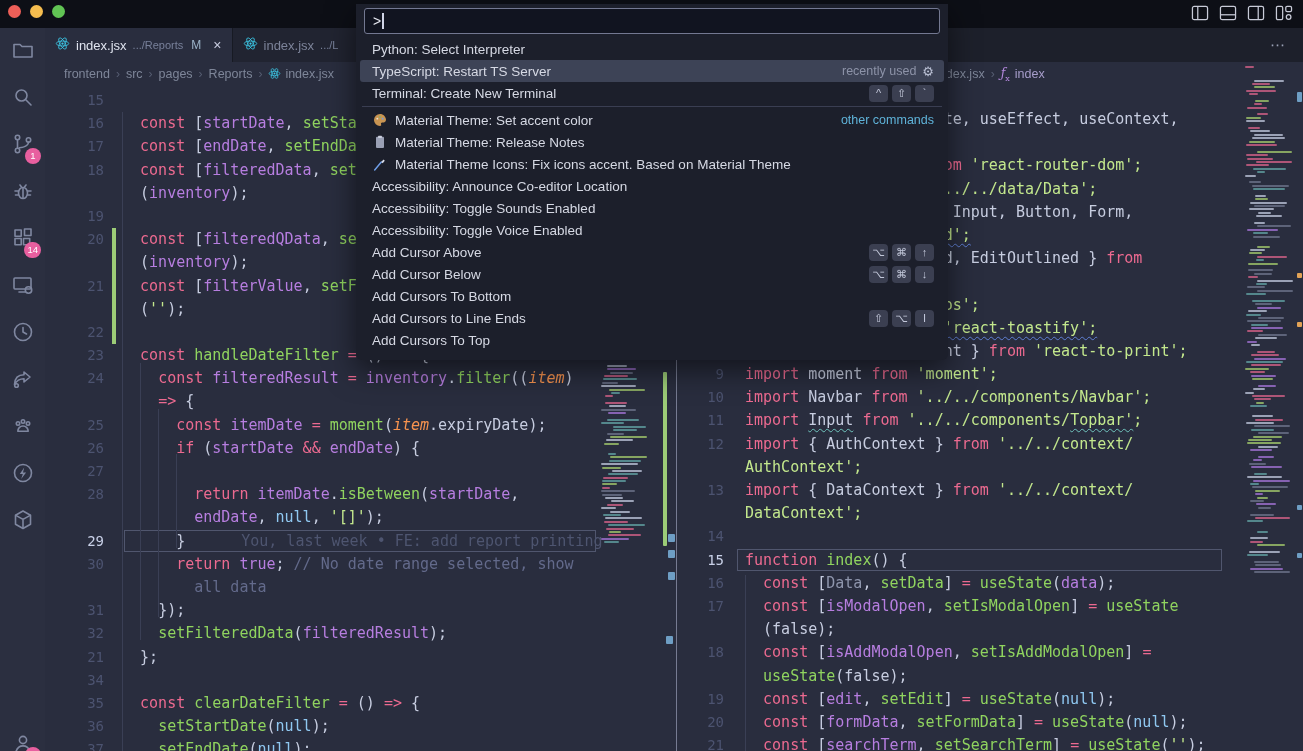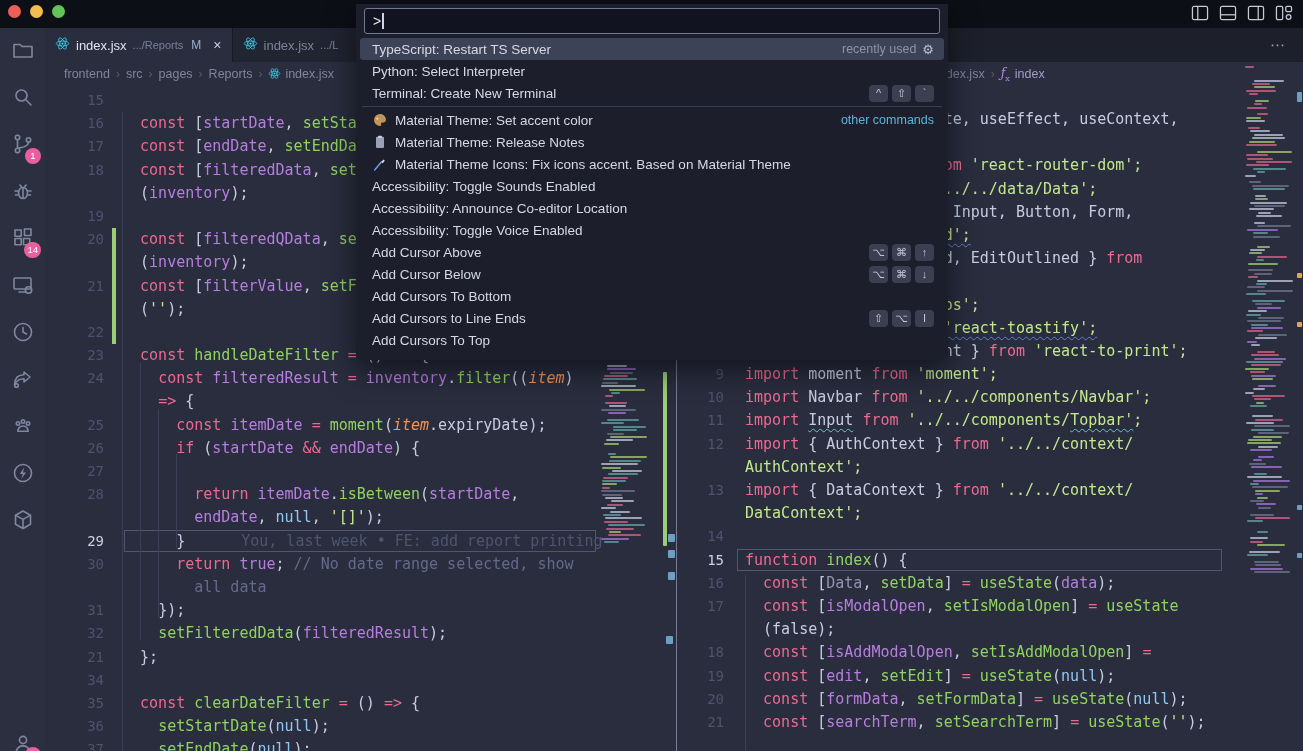--- a/index.html
+++ b/index.html
@@ -585,20 +585,24 @@
         </div>
         <div class="crow">
           <span class="lnum"></span>
           <span class="ctext">  <span class="tk-w">(false);</span></span>
         </div>
         <div class="crow">
           <span class="lnum">18</span>
           <span class="ctext">  <span class="tk-k">const </span><span class="tk-w">[</span><span class="tk-v">isAddModalOpen</span><span class="tk-w">, </span><span class="tk-f">setIsAddModalOpen</span><span class="tk-w">] </span><span class="tk-k">=</span></span>
         </div>
         <div class="crow">
+          <span class="lnum"></span>
+          <span class="ctext">  <span class="tk-f">useState</span><span class="tk-w">(false);</span></span>
+        </div>
+        <div class="crow">
           <span class="lnum">19</span>
           <span class="ctext">  <span class="tk-k">const </span><span class="tk-w">[</span><span class="tk-v">edit</span><span class="tk-w">, </span><span class="tk-f">setEdit</span><span class="tk-w">] </span><span class="tk-k">= </span><span class="tk-f">useState</span><span class="tk-w">(</span><span class="tk-n">null</span><span class="tk-w">);</span></span>
         </div>
         <div class="crow">
           <span class="lnum">20</span>
           <span class="ctext">  <span class="tk-k">const </span><span class="tk-w">[</span><span class="tk-v">formData</span><span class="tk-w">, </span><span class="tk-f">setFormData</span><span class="tk-w">] </span><span class="tk-k">= </span><span class="tk-f">useState</span><span class="tk-w">(</span><span class="tk-n">null</span><span class="tk-w">);</span></span>
         </div>
         <div class="crow">
           <span class="lnum">21</span>
           <span class="ctext">  <span class="tk-k">const </span><span class="tk-w">[</span><span class="tk-v">searchTerm</span><span class="tk-w">, </span><span class="tk-f">setSearchTerm</span><span class="tk-w">] </span><span class="tk-k">= </span><span class="tk-f">useState</span><span class="tk-w">(</span><span class="tk-s">''</span><span class="tk-w">);</span></span>
@@ -764,29 +768,29 @@
       <div class="rmark" style="left: 619px; top: 477px; width: 5px; height: 5px; background: rgb(110, 158, 196);"></div>
       <div class="rmark" style="left: 619px; top: 525px; width: 5px; height: 5px; background: rgb(110, 158, 196);"></div>
     </div>
 
   <div id="palette">
     <div id="palette-input">
       <span>&gt;</span>
         <span class="caret"></span>
     </div>
     <div id="palette-list">
+        <div class="prow">
+          <span>Python: Select Interpreter</span>
+        </div>
         <div class="prow sel">
           <span>TypeScript: Restart TS Server</span>
           <span class="p-right">
             <span>recently used</span>
             <span class="gear">⚙</span>
           </span>
-        </div>
-        <div class="prow">
-          <span>Python: Select Interpreter</span>
         </div>
         <div class="prow">
           <span>Terminal: Create New Terminal</span>
           <span class="keys">
             <span class="chip">^</span>
             <span class="chip">⇧</span>
             <span class="chip">`</span>
           </span>
         </div>
         <div class="psep"></div>
@@ -808,24 +812,24 @@
           <span>Material Theme: Release Notes</span>
         </div>
         <div class="prow">
           <span class="p-ico"><svg width="16" height="16" viewBox="0 0 24 24">
               <path d="M4 21l10-12" stroke="#6f9ee8" stroke-width="2.2" stroke-linecap="round"></path>
               <path d="M14 9l3.2-3.6 2 1.8L16 10.8z" fill="#d8dce8"></path>
             </svg></span>
           <span>Material Theme Icons: Fix icons accent. Based on Material Theme</span>
         </div>
         <div class="prow">
+          <span>Accessibility: Announce Co-editor Location</span>
+        </div>
+        <div class="prow">
           <span>Accessibility: Toggle Sounds Enabled</span>
-        </div>
-        <div class="prow">
-          <span>Accessibility: Announce Co-editor Location</span>
         </div>
         <div class="prow">
           <span>Accessibility: Toggle Voice Enabled</span>
         </div>
         <div class="prow">
           <span>Add Cursor Above</span>
           <span class="keys">
             <span class="chip">⌥</span>
             <span class="chip">⌘</span>
             <span class="chip">↑</span>

